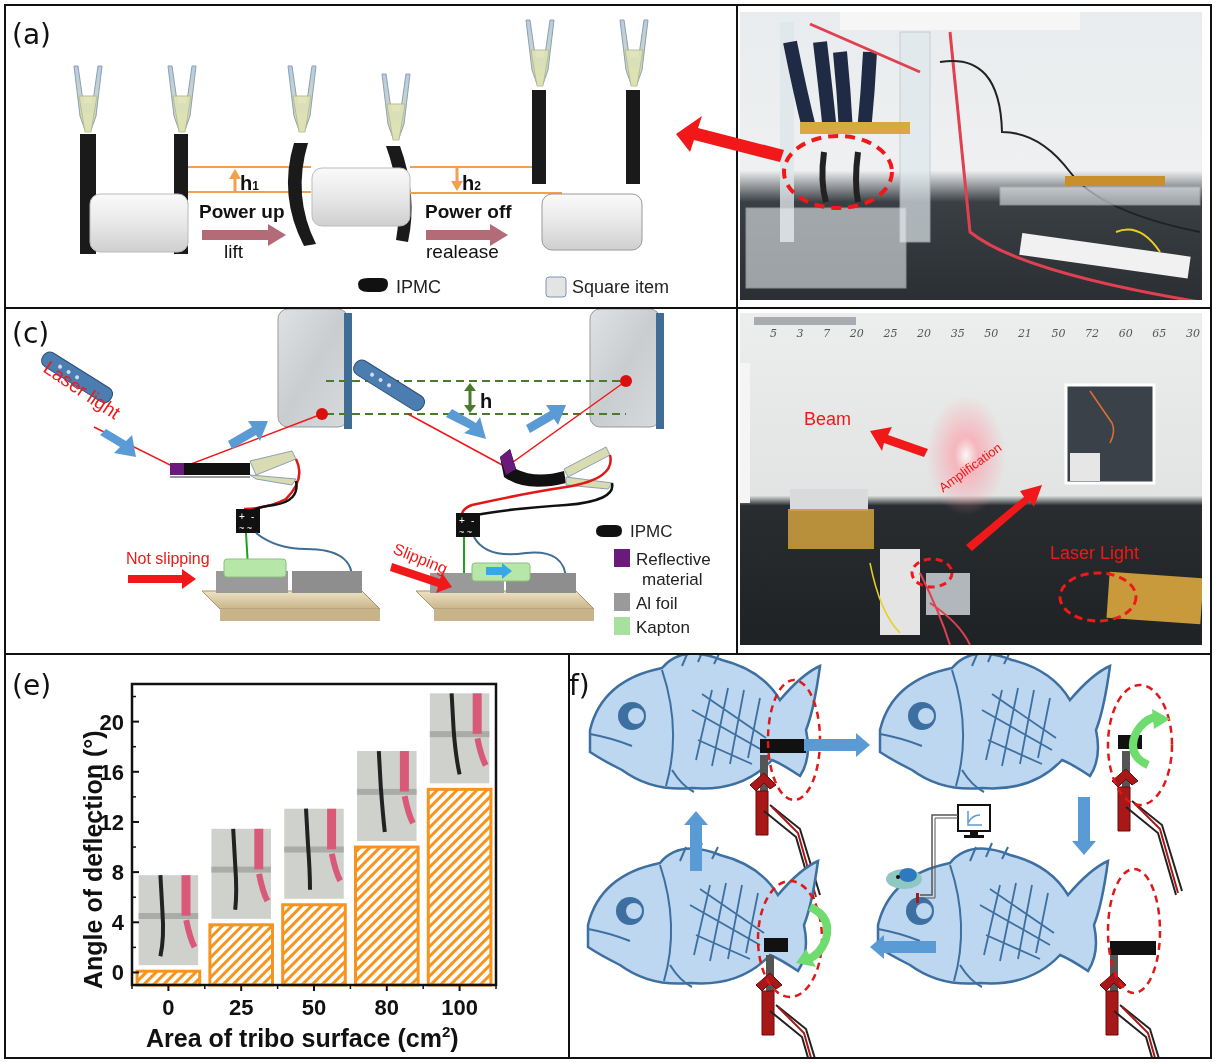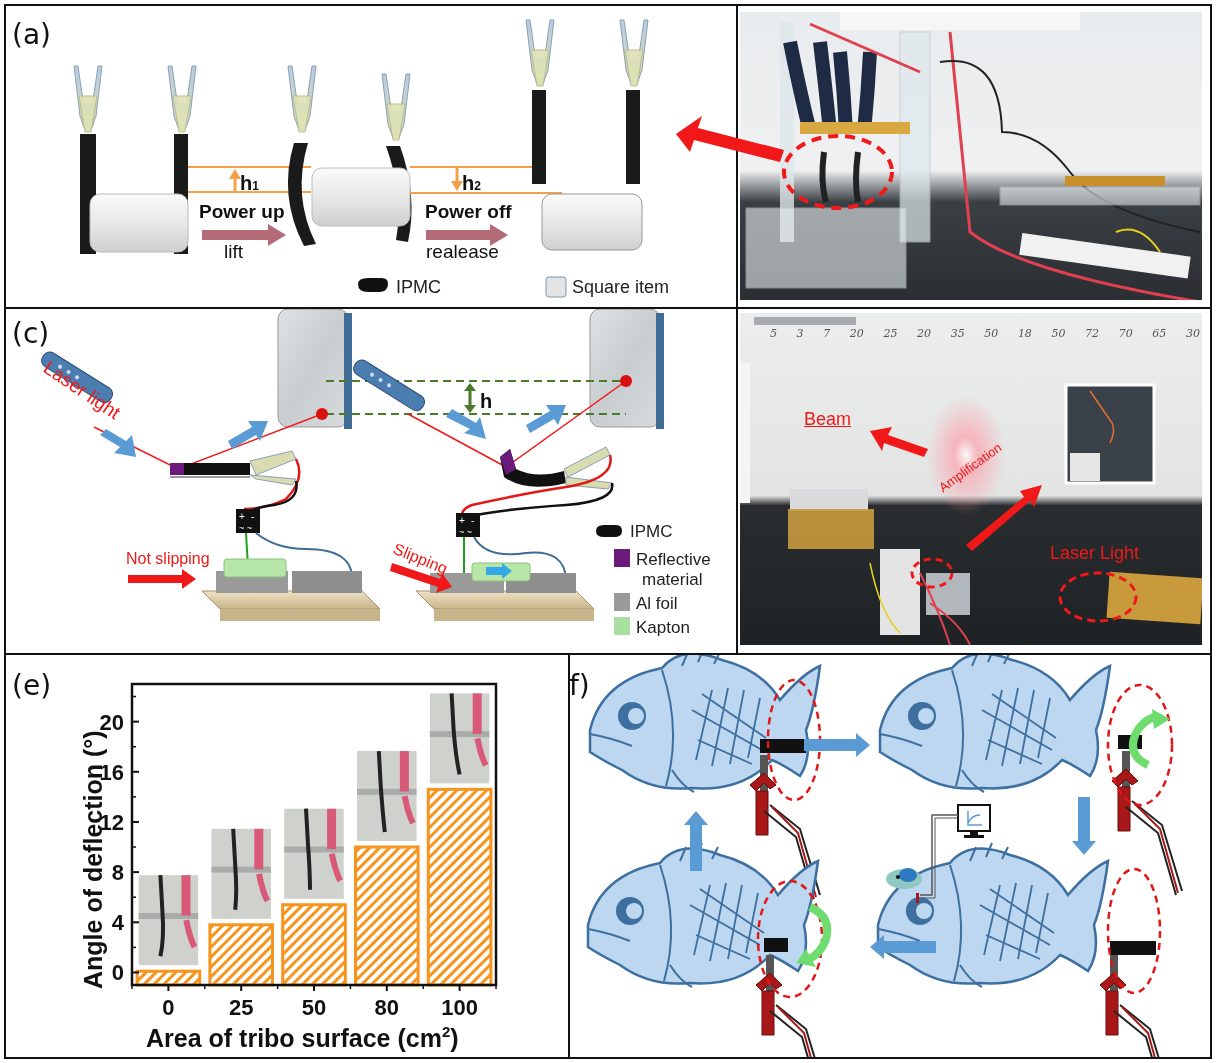--- a/index.html
+++ b/index.html
@@ -237,24 +237,24 @@
     <div style="position:absolute;left:14px;top:4px;width:102px;height:8px;background:#a8acb0;"></div>
     <div style="position:absolute;left:30px;top:14px;width:430px;height:20px;display:flex;justify-content:space-between;font-family:'DejaVu Serif',serif;font-style:italic;font-size:11px;color:#555;">
       <span>5</span>
       <span>3</span>
       <span>7</span>
       <span>20</span>
       <span>25</span>
       <span>20</span>
       <span>35</span>
       <span>50</span>
-      <span>18</span>
+      <span>21</span>
       <span>50</span>
       <span>72</span>
-      <span>70</span>
+      <span>60</span>
       <span>65</span>
       <span>30</span>
     </div>
     <svg width="462" height="332" style="position:absolute;left:0;top:0;">
       <defs>
         <radialGradient id="glow" cx="0.5" cy="0.5" r="0.5">
           <stop offset="0" stop-color="#ffffff"></stop>
             <stop offset="0.3" stop-color="#ff9aa6" stop-opacity="0.8"></stop>
             <stop offset="1" stop-color="#ff9aa6" stop-opacity="0"></stop>
         </radialGradient>
@@ -267,21 +267,21 @@
       <rect x="330" y="140" width="30" height="28" fill="#e6e6e6"></rect>
 
       <rect x="50" y="176" width="78" height="22" fill="#d9dadb"></rect>
       <rect x="48" y="196" width="86" height="40" fill="#c89a3c" opacity="0.9"></rect>
       <rect x="140" y="236" width="40" height="86" fill="#e4e4e4"></rect>
       <rect x="186" y="260" width="44" height="42" fill="#d6dce0" opacity="0.8"></rect>
       <rect x="368" y="262" width="94" height="46" fill="#c89a3c" transform="rotate(4 415 285)"></rect>
       <path d="M180,260 Q200,300 210,332 M190,290 Q220,310 230,332" stroke="#e04050" stroke-width="2" fill="none"></path>
       <path d="M130,250 Q140,300 160,320" stroke="#e8d020" stroke-width="1.5" fill="none"></path>
     </svg>
-    <div class="txt-red" style="left:64px;top:96px;font-size:18px;text-decoration:underline;">Beam</div>
+    <div class="txt-red" style="left:64px;top:96px;font-size:18px;">Beam</div>
     <svg width="80" height="40" style="position:absolute;left:128px;top:112px;">
       <polygon points="2,6 24,2 20,10 60,24 56,32 16,18 14,26" fill="#f01818"></polygon>
     </svg>
     <div class="txt-red" style="left:196px;top:170px;font-size:13px;transform:rotate(-36deg);transform-origin:left top;">Amplification</div>
     <svg width="90" height="80" style="position:absolute;left:222px;top:162px;">
       <polygon points="4,70 62,22 58,16 80,10 72,32 68,26 10,76" fill="#f01818"></polygon>
     </svg>
     <div class="txt-red" style="left:310px;top:230px;font-size:18px;">Laser Light</div>
     <svg width="90" height="60" style="position:absolute;left:314px;top:254px;">
       <ellipse cx="44" cy="30" rx="38" ry="24" fill="none" stroke="#f01818" stroke-width="3" stroke-dasharray="8 5"></ellipse>

